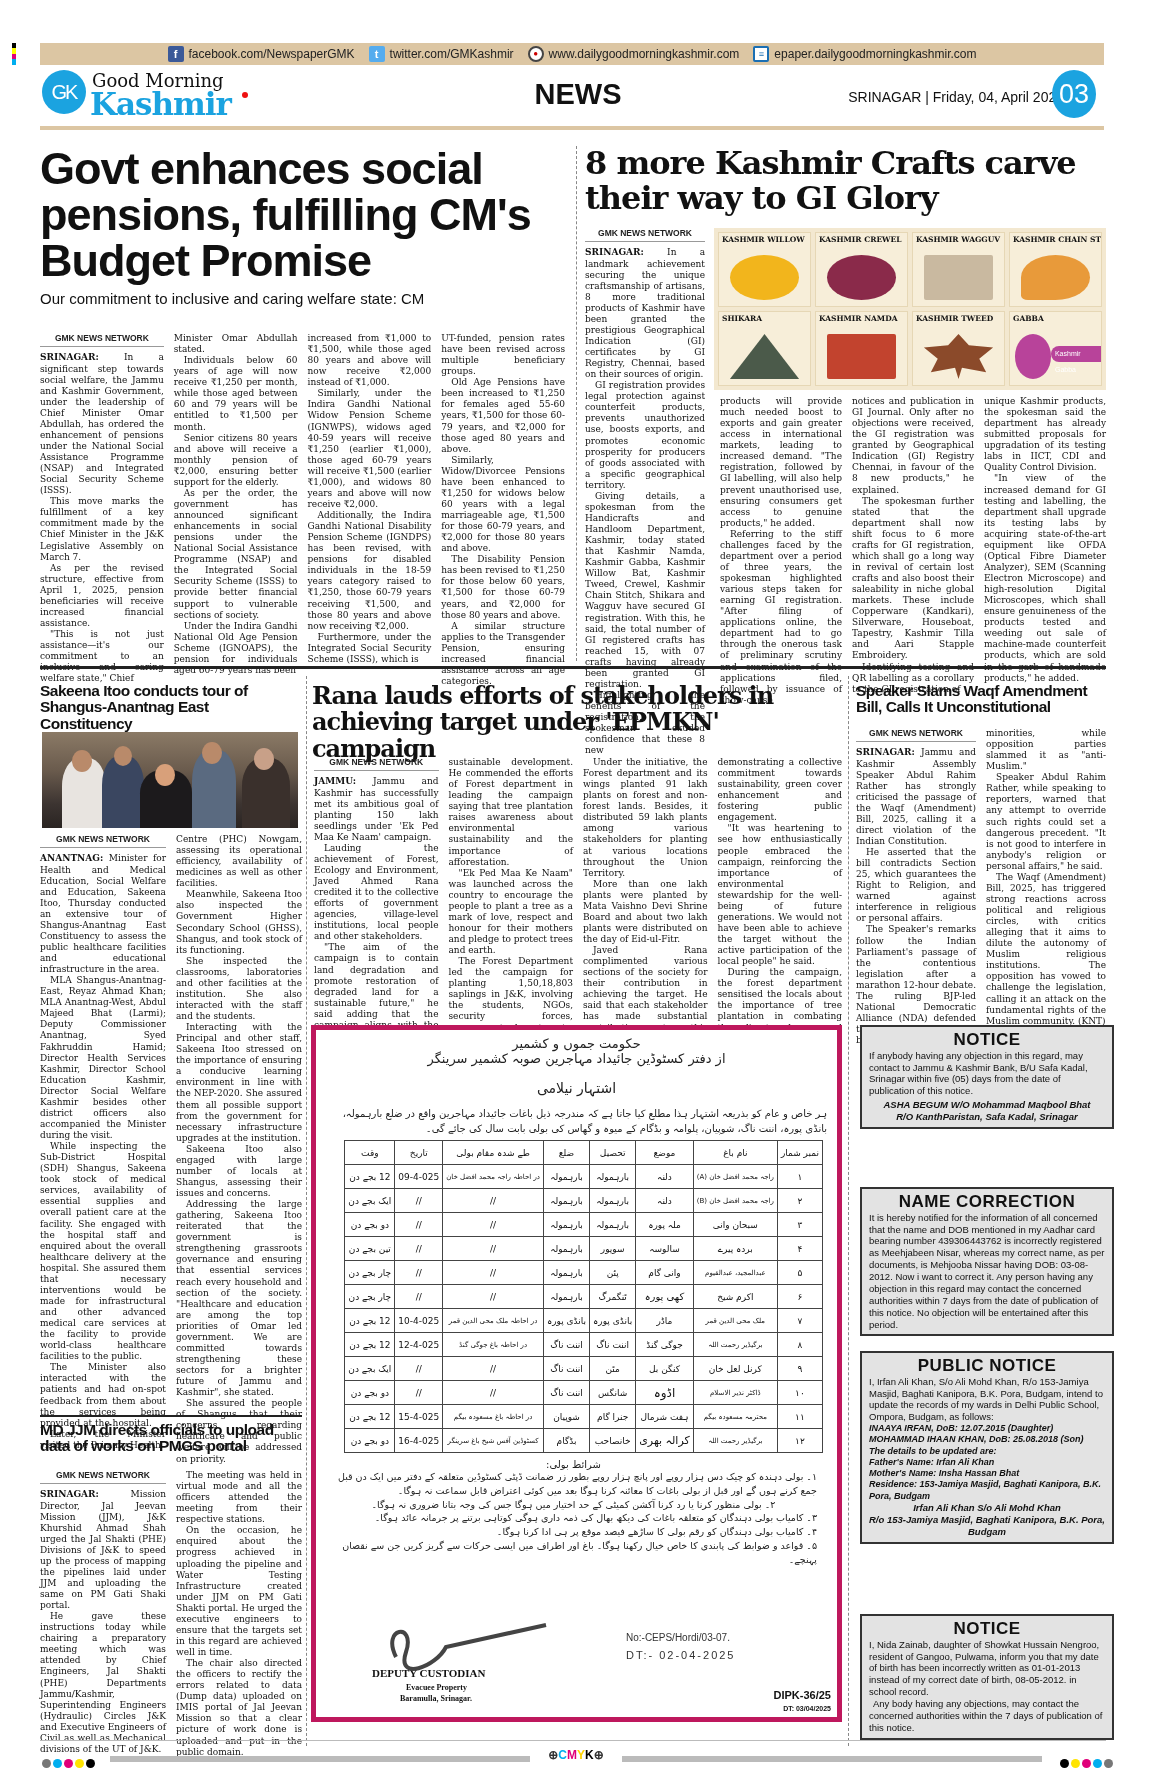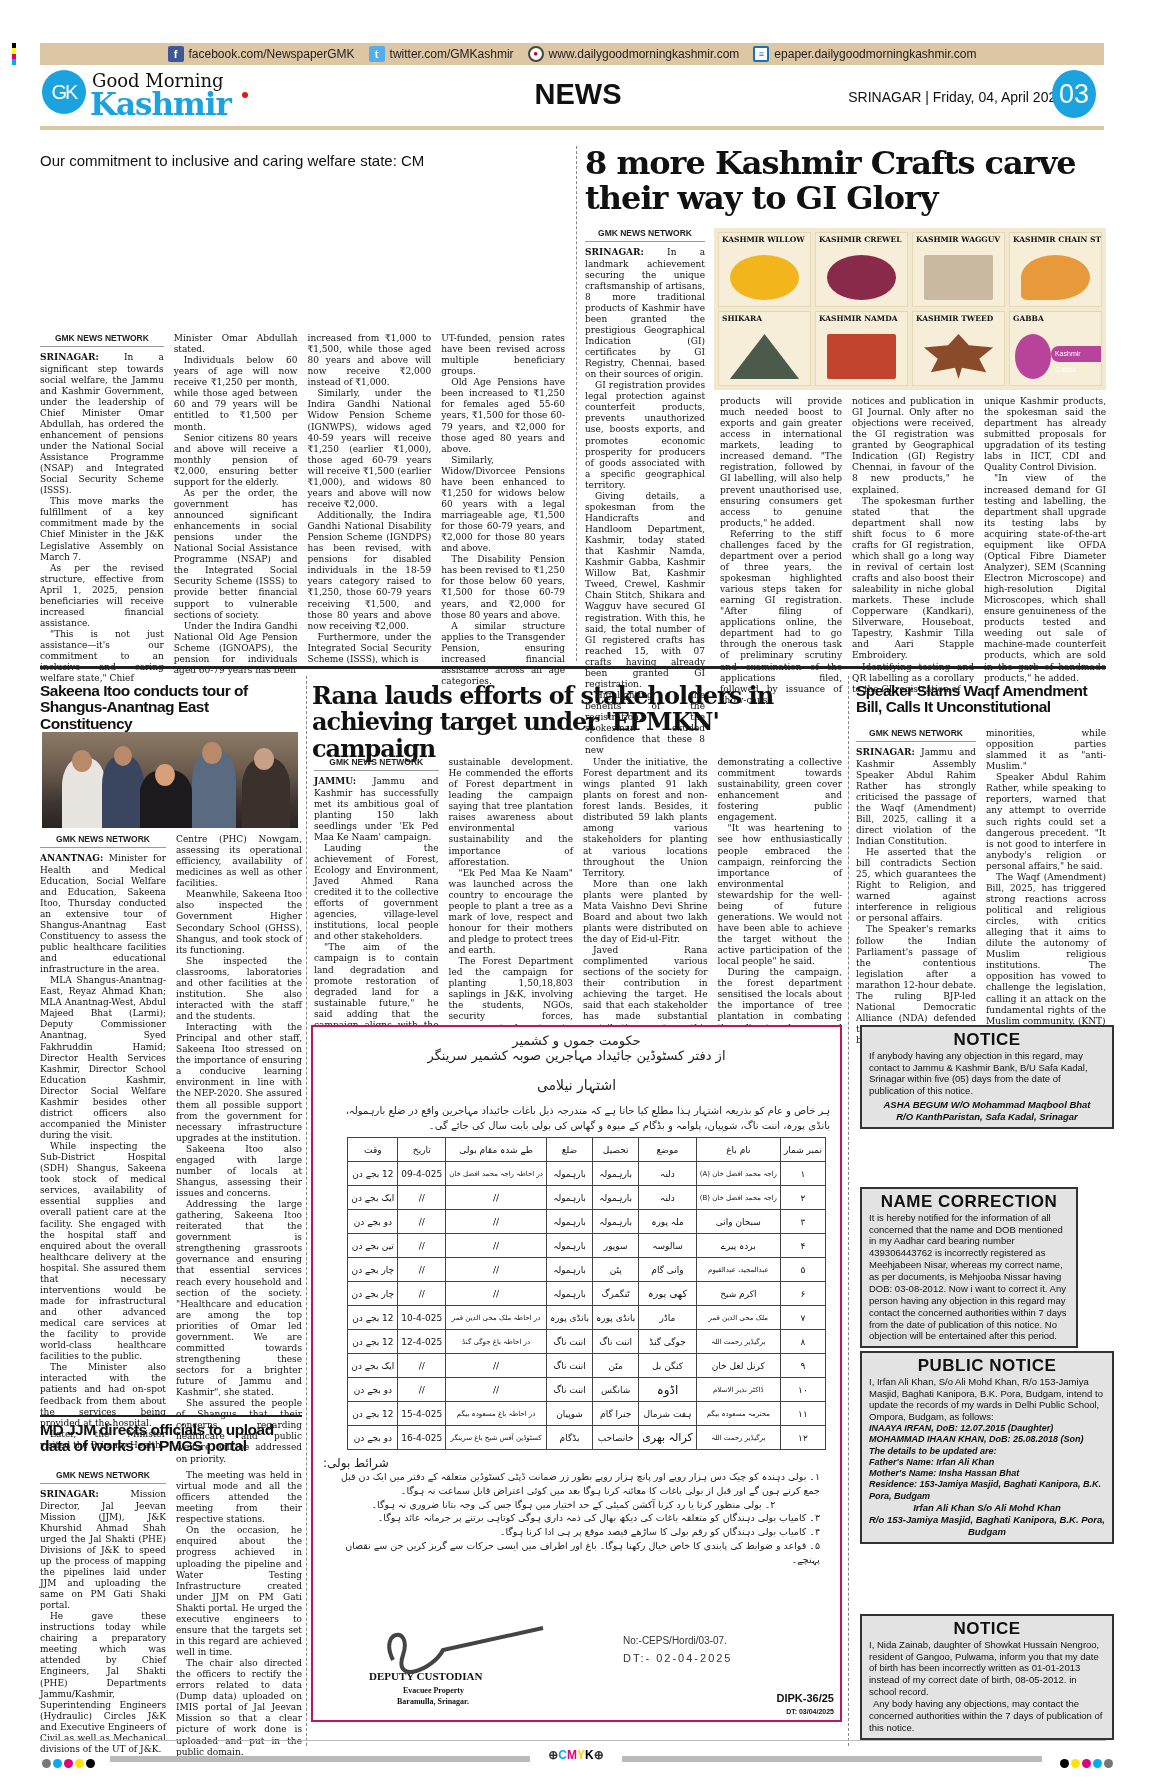--- a/index.html
+++ b/index.html
@@ -42,21 +42,21 @@
   
   .photo { background: linear-gradient(180deg, #8b7a66 0%, #6a5b4d 40%, #3c3431 75%, #2a2422 100%); position: relative; overflow: hidden; }
   .person { position: absolute; bottom: 0; border-radius: 40% 40% 0 0; }
   .head { position: absolute; border-radius: 50%; background: #b98a6a; }
   
   .notice { background: #e3e3e3; border: 2px solid #333; padding: 4px 7px; font-family: "Liberation Sans", sans-serif; font-size: 9.5px; line-height: 1.25; }
   .notice h3 { font-family: "Liberation Sans", sans-serif; font-size: 17px; font-weight: bold; text-align: center; line-height: 1.1; letter-spacing: 0.5px; }
   .notice .it { font-style: italic; font-weight: bold; font-size: 9px; }
   .notice .sig { font-style: italic; font-weight: bold; text-align: center; }
   
-  .urdu-ad { border: 2px solid #be185d; background: #fff; font-family: "DejaVu Sans", sans-serif; }
+  .urdu-ad { border: 5px solid #be185d; background: #fff; font-family: "DejaVu Sans", sans-serif; }
   .urdu { direction: rtl; text-align: center; color: #222; }
   table.ut { border-collapse: collapse; direction: rtl; font-size: 9px; }
   table.ut td, table.ut th { border: 1px solid #444; padding: 0 3px; height: 24px; text-align: center; font-weight: normal; white-space: nowrap; overflow: hidden; }
   
   .footbar { top: 1756px; height: 6px; background: #bbb; }
   .dot { display: inline-block; width: 9px; height: 9px; border-radius: 50%; margin-right: 2px; }
 </style>
 </head>
 <body>
 
@@ -83,20 +83,21 @@
 <div class="abs logo-circle">GK</div>
 <div class="abs logo-top">Good Morning</div>
 <div class="abs logo-bottom">Kashmir</div>
 <div class="abs logo-dot"></div>
 <div class="abs section-title">NEWS</div>
 <div class="abs dateline">SRINAGAR | Friday, 04, April 2025</div>
 <div class="abs pageno">03</div>
 <div class="abs mast-rule"></div>
 
 <div class="abs" style="left:40px; top:146px; width:520px;">
+  <h1 class="hl-sans" style="font-size:45px; line-height:1.02;">Govt enhances social pensions, fulfilling CM's Budget Promise</h1>
   <div style="font-family:'Liberation Sans',sans-serif; font-size:15px; margin-top:6px;">Our commitment to inclusive and caring welfare state: CM</div>
 </div>
 <div class="abs cols" style="left:40px; top:333px; width:525px; grid-template-columns:repeat(4,1fr);">
   <div class="col">
     <div class="byline">GMK NEWS NETWORK</div>
     <p class="lead"><b class="dl">SRINAGAR:</b> <span>In a significant step towards social welfare, the Jammu and Kashmir Government, under the leadership of Chief Minister Omar Abdullah, has ordered the enhancement of pensions under the National Social Assistance Programme (NSAP) and Integrated Social Security Scheme (ISSS).</span></p>
     <p>This move marks the fulfillment of a key commitment made by the Chief Minister in the J&amp;K Legislative Assembly on March 7.</p>
     <p>As per the revised structure, effective from April 1, 2025, pension beneficiaries will receive increased financial assistance.</p>
     <p>"This is not just assistance—it's our commitment to an inclusive and caring welfare state," Chief</p>
   </div>
@@ -397,21 +398,21 @@
           <td style="font-size: 7px;">برگیڈیر رحمت اللہ</td>
           <td style="font-size: 11px;">کرالہ بھری</td>
           <td style="font-size: 9px;">خانصاحب</td>
           <td style="font-size: 9px;">بڈگام</td>
           <td style="font-size: 7px;">کسٹوڈین آفس شیخ باغ سرینگر</td>
           <td style="font-size: 9px;">16-4-025</td>
           <td style="font-size: 9px;">دو بجے دن</td>
         </tr>
       </tbody>
   </table>
-  <div class="urdu" style="font-size:12px; text-align:left; padding:6px 16px 0 10px;">شرائط بولی:</div>
+  <div class="urdu" style="font-size:10px; text-align:center; padding:6px 16px 0 10px;">شرائط بولی:</div>
   <div id="ut-conds" style="padding:0 20px 0 14px; font-size:9.5px; line-height:1.45;">
       <div class="urdu" style="text-align: right;">۱۔ بولی دہندہ کو چیک دس ہزار روپے اور پانچ ہزار روپے بطور زر ضمانت ڈپٹی کسٹوڈین متعلقہ کے دفتر میں ایک دن قبل جمع کرنے ہوں گے اور قبل از بولی باغات کا معائنہ کرنا ہوگا بعد میں کوئی اعتراض قابل سماعت نہ ہوگا۔</div>
       <div class="urdu" style="text-align: center;">۲۔ بولی منظور کرنا یا رد کرنا آکشن کمیٹی کے حد اختیار میں ہوگا جس کی وجہ بتانا ضروری نہ ہوگا۔</div>
       <div class="urdu" style="text-align: right;">۳۔ کامیاب بولی دہندگان کو متعلقہ باغات کی دیکھ بھال کی ذمہ داری ہوگی کوتاہی برتنے پر جرمانہ عائد ہوگا۔</div>
       <div class="urdu" style="text-align: right;">۴۔ کامیاب بولی دہندگان کو رقم بولی کا ساڑھے فیصد موقع پر ہی ادا کرنا ہوگا۔</div>
       <div class="urdu" style="text-align: right;">۵۔ قواعد و ضوابط کی پابندی کا خاص خیال رکھنا ہوگا۔ باغ اور اطراف میں ایسی حرکات سے گریز کریں جن سے نقصان پہنچے۔</div>
     </div>
   <div style="position:absolute; left:56px; bottom:38px; font-family:'Liberation Serif',serif; font-weight:bold; font-size:11px;">DEPUTY CUSTODIAN</div>
   <div style="position:absolute; left:90px; bottom:25px; font-family:'Liberation Serif',serif; font-weight:bold; font-size:8px;">Evacuee Property</div>
   <div style="position:absolute; left:84px; bottom:14px; font-family:'Liberation Serif',serif; font-weight:bold; font-size:8px;">Baramulla, Srinagar.</div>
@@ -440,21 +441,21 @@
     <p>The Waqf (Amendment) Bill, 2025, has triggered strong reactions across political and religious circles, with critics alleging that it aims to dilute the autonomy of Muslim religious institutions. The opposition has vowed to challenge the legislation, calling it an attack on the fundamental rights of the Muslim community. (KNT)</p>
   </div>
 </div>
 
 <div class="abs notice" style="left:860px; top:1025px; width:254px;">
   <h3>NOTICE</h3>
   <p>If anybody having any objection in this regard, may contact to Jammu &amp; Kashmir Bank, B/U Safa Kadal, Srinagar within five (05) days from the date of publication of this notice.</p>
   <p class="sig" style="margin-top:2px;">ASHA BEGUM W/O Mohammad Maqbool Bhat</p>
   <p class="sig">R/O KanthParistan, Safa Kadal, Srinagar</p>
 </div>
-<div class="abs notice" style="left:860px; top:1187px; width:218px;">
+<div class="abs notice" style="left:860px; top:1187px; width:254px;">
   <h3>NAME CORRECTION</h3>
   <p>It is hereby notified for the information of all concerned that the name and DOB mentioned in my Aadhar card bearing number 439306443762 is incorrectly registered as Meehjabeen Nisar, whereas my correct name, as per documents, is Mehjooba Nissar having DOB: 03-08-2012. Now i want to correct it. Any person having any objection in this regard may contact the concerned authorities within 7 days from the date of publication of this notice. No objection will be entertained after this period.</p>
 </div>
 <div class="abs notice" style="left:860px; top:1351px; width:254px;">
   <h3>PUBLIC NOTICE</h3>
   <p>I, Irfan Ali Khan, S/o Ali Mohd Khan, R/o 153-Jamiya Masjid, Baghati Kanipora, B.K. Pora, Budgam, intend to update the records of my wards in Delhi Public School, Ompora, Budgam, as follows:</p>
   <p class="it">INAAYA IRFAN, DoB: 12.07.2015 (Daughter)</p>
   <p class="it">MOHAMMAD IHAAN KHAN, DoB: 25.08.2018 (Son)</p>
   <p class="it">The details to be updated are:</p>
   <p class="it">Father's Name: Irfan Ali Khan</p>

